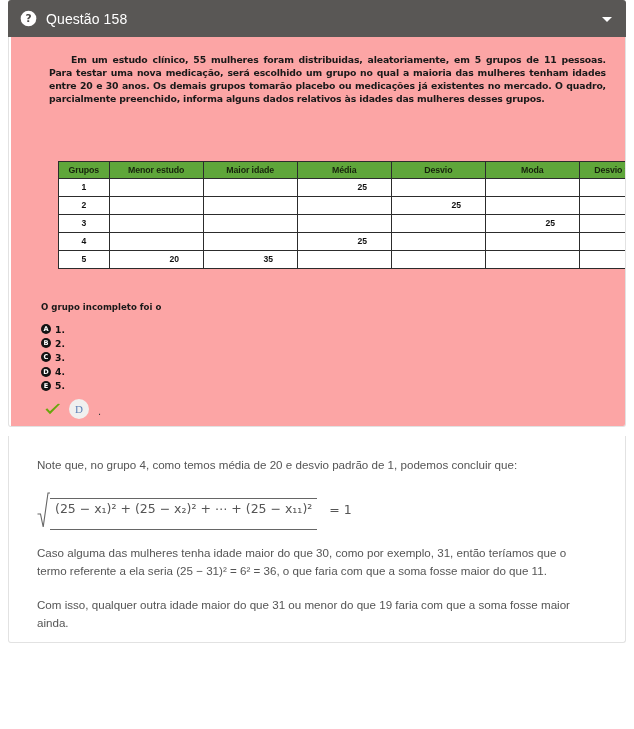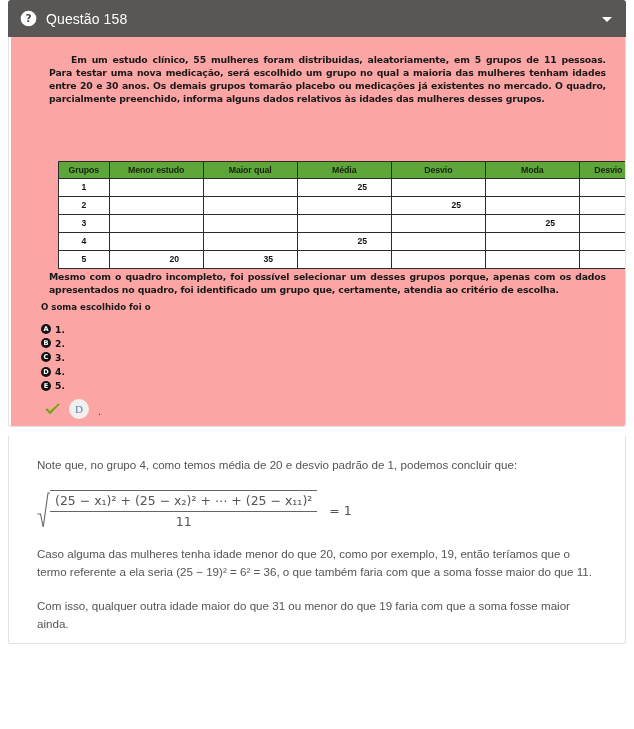--- a/index.html
+++ b/index.html
@@ -252,25 +252,25 @@
     align-items: stretch;
   }
   .radical-sign {
     width: 13px;
     flex: 0 0 auto;
     position: relative;
   }
   .radical-sign svg { display: block; }
   .fraction {
     display: inline-flex;
-    flex-direction: column;
+    flex-direction: row;
     text-align: center;
     border-top: 1px solid #666;
     padding-top: 1px;
-    margin-top: 0;
+    margin-top: 8px;
   }
   .frac-num {
     padding: 0 5px 1px 5px;
     border-bottom: 1.1px solid #666;
     white-space: nowrap;
   }
   .frac-den {
     padding: 1px 5px 0 5px;
   }
   .math-eq {
@@ -302,21 +302,21 @@
 
       <div class="scan-text">
         <span class="indent">Em um estudo clínico, 55 mulheres foram distribuidas, aleatoriamente, em 5 grupos de 11 pessoas. Para testar uma nova medicação, será escolhido um grupo no qual a maioria das mulheres tenham idades entre 20 e 30 anos. Os demais grupos tomarão placebo ou medicações já existentes no mercado. O quadro, parcialmente preenchido, informa alguns dados relativos às idades das mulheres desses grupos.</span>
       </div>
 
       <table class="q-table">
         <thead>
           <tr>
             <th>Grupos</th>
             <th>Menor estudo</th>
-            <th>Maior qual</th>
+            <th>Maior idade</th>
             <th>Média</th>
             <th>Desvio</th>
             <th>Moda</th>
             <th>Desvio tomarão</th>
           </tr>
         </thead>
         <tbody>
           <tr>
             <td class="grp">1</td>
             <td class="c"></td>
@@ -358,25 +358,22 @@
             <td class="c">20</td>
             <td class="c">35</td>
             <td class="c"></td>
             <td class="c"></td>
             <td class="c"></td>
             <td class="c"></td>
           </tr>
         </tbody>
       </table>
 
-      <div class="below-table">
-        <span class="indent">Mesmo com o quadro incompleto, foi possível selecionar um desses grupos porque, apenas com os dados apresentados no quadro, foi identificado um grupo que, certamente, atendia ao critério de escolha.</span>
-      </div>
-
-      <div class="prompt-line">O soma escolhido foi o</div>
+
+      <div class="prompt-line">O grupo incompleto foi o</div>
 
       <div class="alts">
         <div class="alt">
           <span class="alt-bullet">A</span>
           <span>1.</span>
         </div>
         <div class="alt">
           <span class="alt-bullet">B</span>
           <span>2.</span>
         </div>
@@ -416,24 +413,23 @@
     <div class="math-block">
       <div class="math-line1">
         <span class="radical">
           <span class="radical-sign">
             <svg width="13" height="40" viewBox="0 0 13 40">
               <path d="M0.5 24 L3.5 24 L6.2 37 L11 3 L13 3" fill="none" stroke="#666" stroke-width="1.1"></path>
             </svg>
           </span>
           <span class="fraction">
             <span class="frac-num">(25 − x₁)² + (25 − x₂)² + ⋯ + (25 − x₁₁)²</span>
-            <span class="frac-den">11</span>
           </span>
         </span>
         <span class="math-eq">= 1</span>
       </div>
     </div>
 
-    <p>Caso alguma das mulheres tenha idade menor do que 20, como por exemplo, 19, então teríamos que o termo referente a ela seria (25 − 19)² = 6² = 36, o que também faria com que a soma fosse maior do que 11.</p>
+    <p>Caso alguma das mulheres tenha idade maior do que 30, como por exemplo, 31, então teríamos que o termo referente a ela seria (25 − 31)² = 6² = 36, o que faria com que a soma fosse maior do que 11.</p>
     <p>Com isso, qualquer outra idade maior do que 31 ou menor do que 19 faria com que a soma fosse maior ainda.</p>
 
   </div>
 </div>
 
 </body></html>

